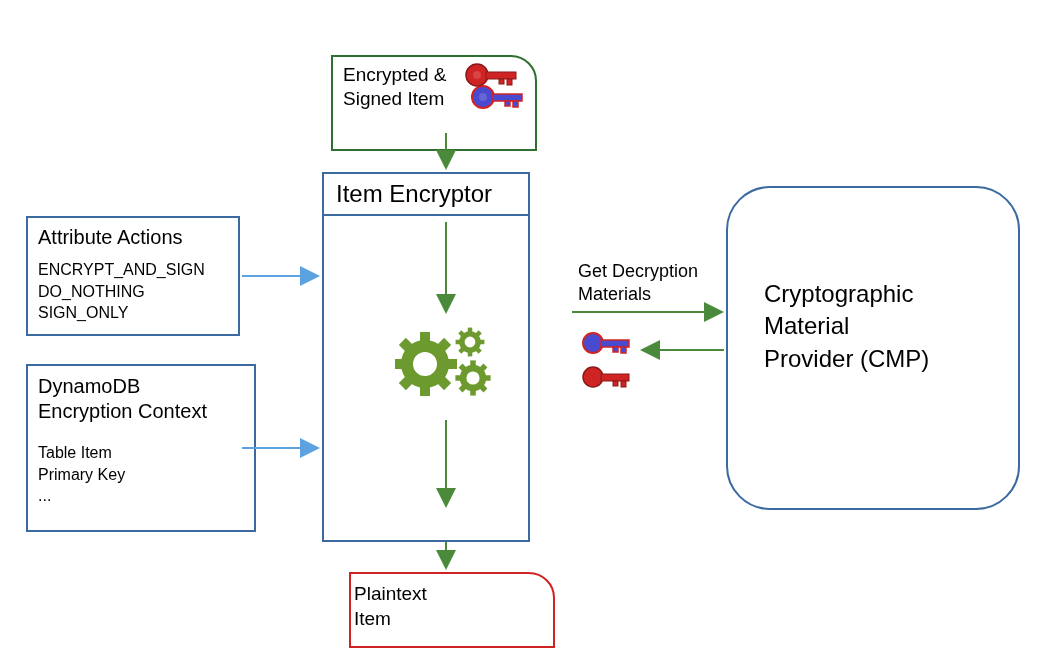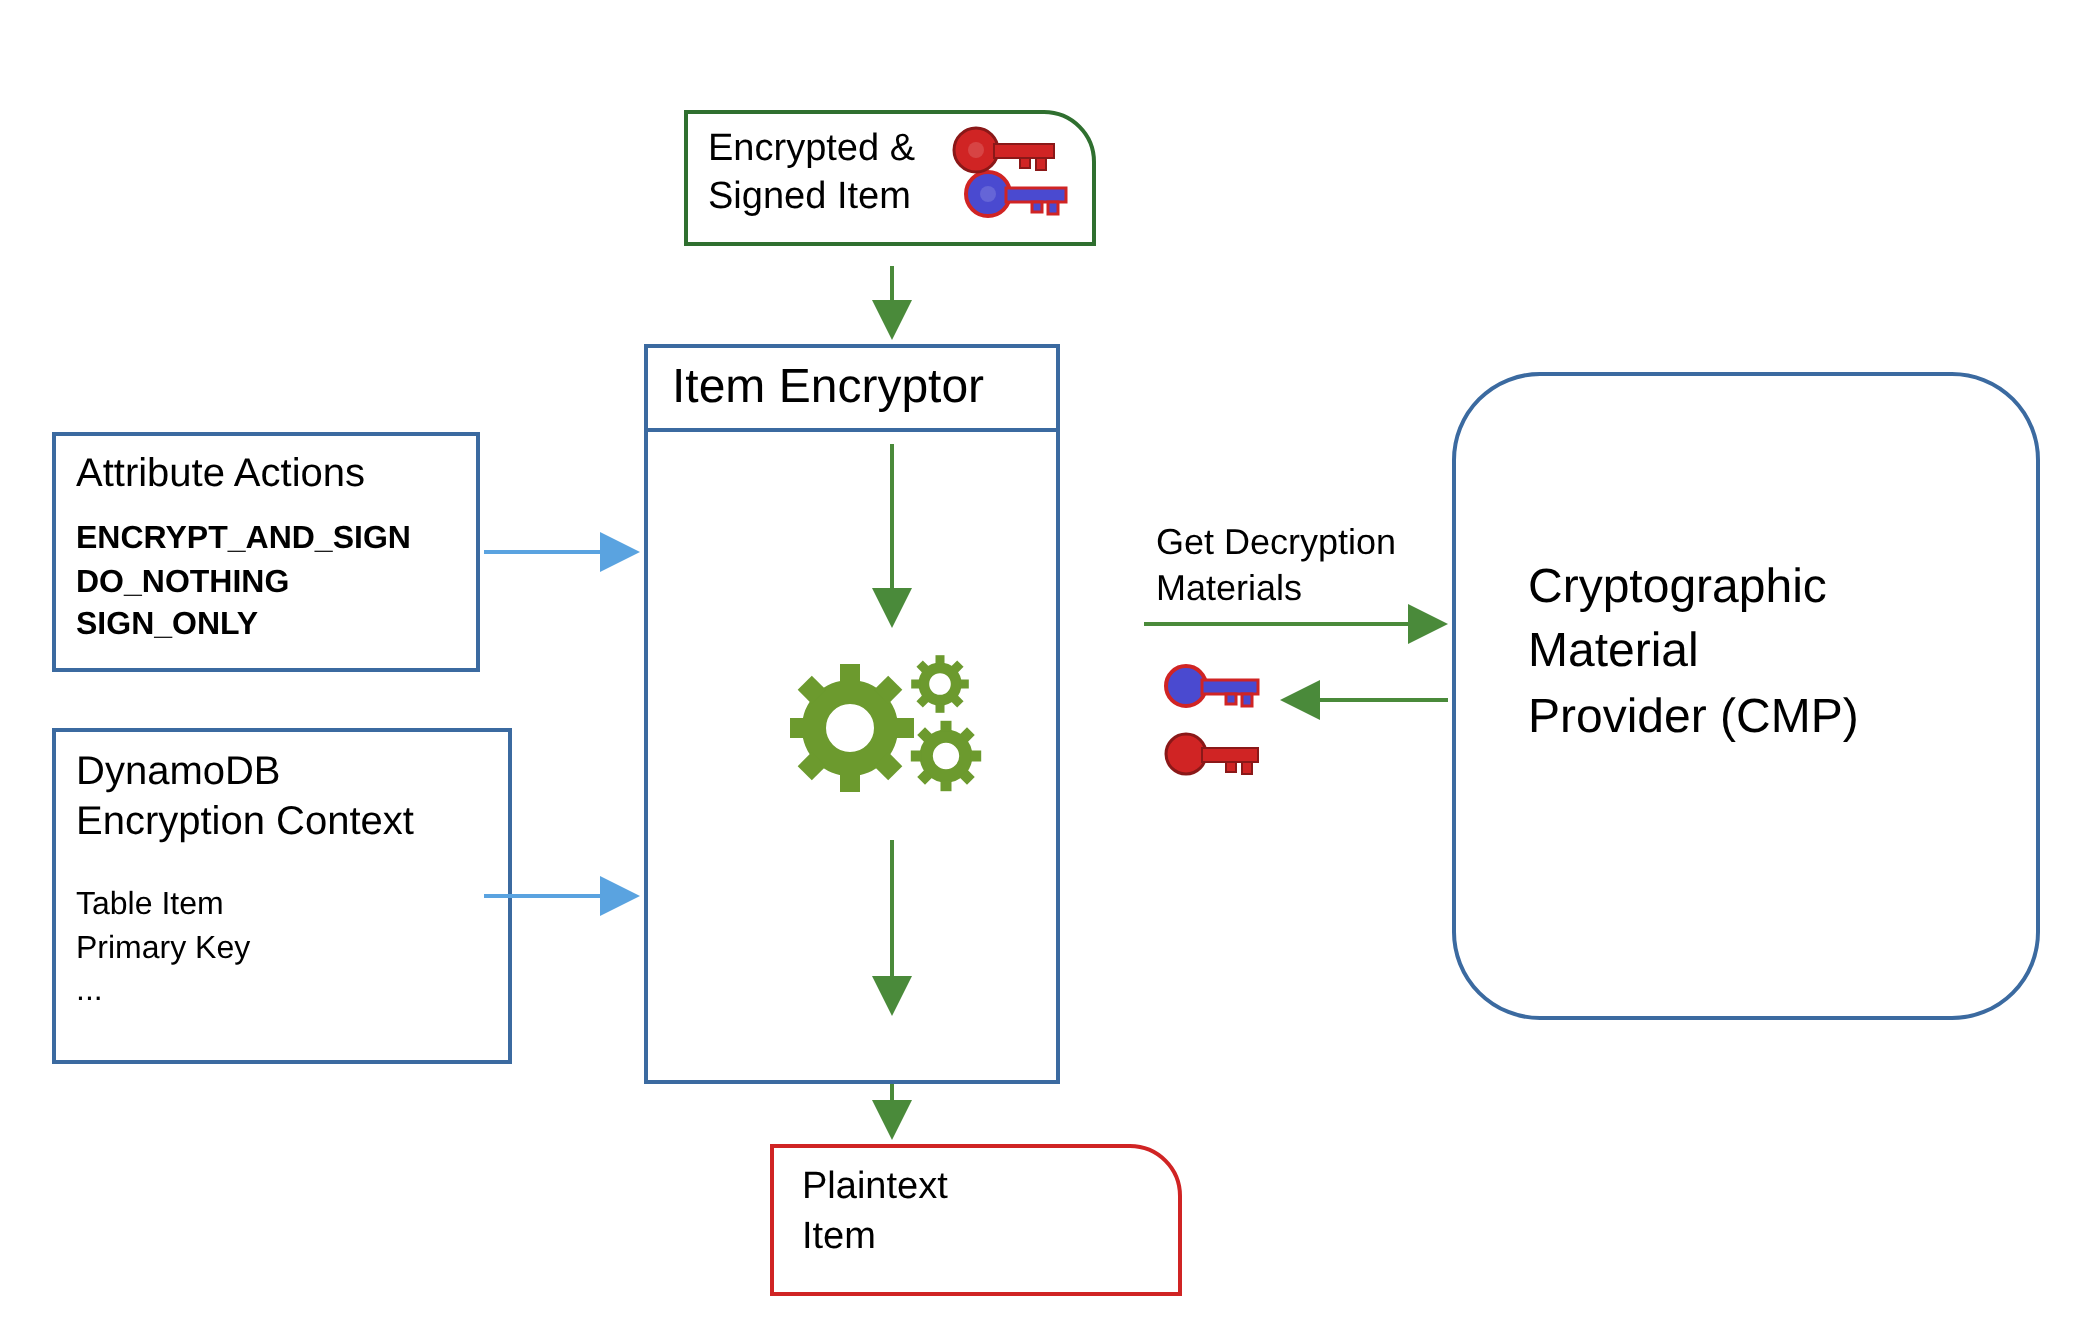--- a/index.html
+++ b/index.html
@@ -13,21 +13,21 @@
     color: #000;
     position: relative;
     overflow: hidden;
   }
   .box {
     position: absolute;
     box-sizing: border-box;
   }
   
   #encsigned {
-    left: 342px; top: 55px; width: 206px; height: 68px;
+    left: 331px; top: 55px; width: 206px; height: 96px;
     border: 2px solid #2f6f2f;
     border-top-right-radius: 26px;
     padding: 6px 10px;
     line-height: 1.25;
   }
   
   #encryptor {
     left: 322px; top: 172px; width: 208px; height: 370px;
     border: 2px solid #3b6aa0;
   }
@@ -36,21 +36,21 @@
     padding: 6px 12px 6px 12px;
     font-size: 24px;
   }
   
   #attr {
     left: 26px; top: 216px; width: 214px; height: 120px;
     border: 2px solid #3b6aa0;
     padding: 8px 10px;
   }
   #attr .hdr { font-size: 20px; margin-bottom: 10px; }
-  #attr .body { font-size: 16px; line-height: 1.35; font-weight: bold; }
+  #attr .body { font-size: 16px; line-height: 1.35; }
   
   #ctx {
     left: 26px; top: 364px; width: 230px; height: 168px;
     border: 2px solid #3b6aa0;
     padding: 8px 10px;
   }
   #ctx .hdr { font-size: 20px; line-height: 1.25; margin-bottom: 18px; }
   #ctx .body { font-size: 16px; line-height: 1.35; }
   
   #cmp {
@@ -59,23 +59,22 @@
     border-radius: 44px;
     padding: 90px 32px 20px 36px;
     font-size: 24px;
     line-height: 1.35;
   }
   
   #plain {
     left: 349px; top: 572px; width: 206px; height: 76px;
     border: 2px solid #d02424;
     border-top-right-radius: 26px;
-    padding: 8px 14px;
+    padding: 8px 3px;
     line-height: 1.3;
-    margin-left: 36px;
   }
   .label-get {
     position: absolute;
     left: 578px; top: 260px;
     font-size: 18px;
     line-height: 1.25;
   }
   
   svg.overlay {
     position: absolute;

